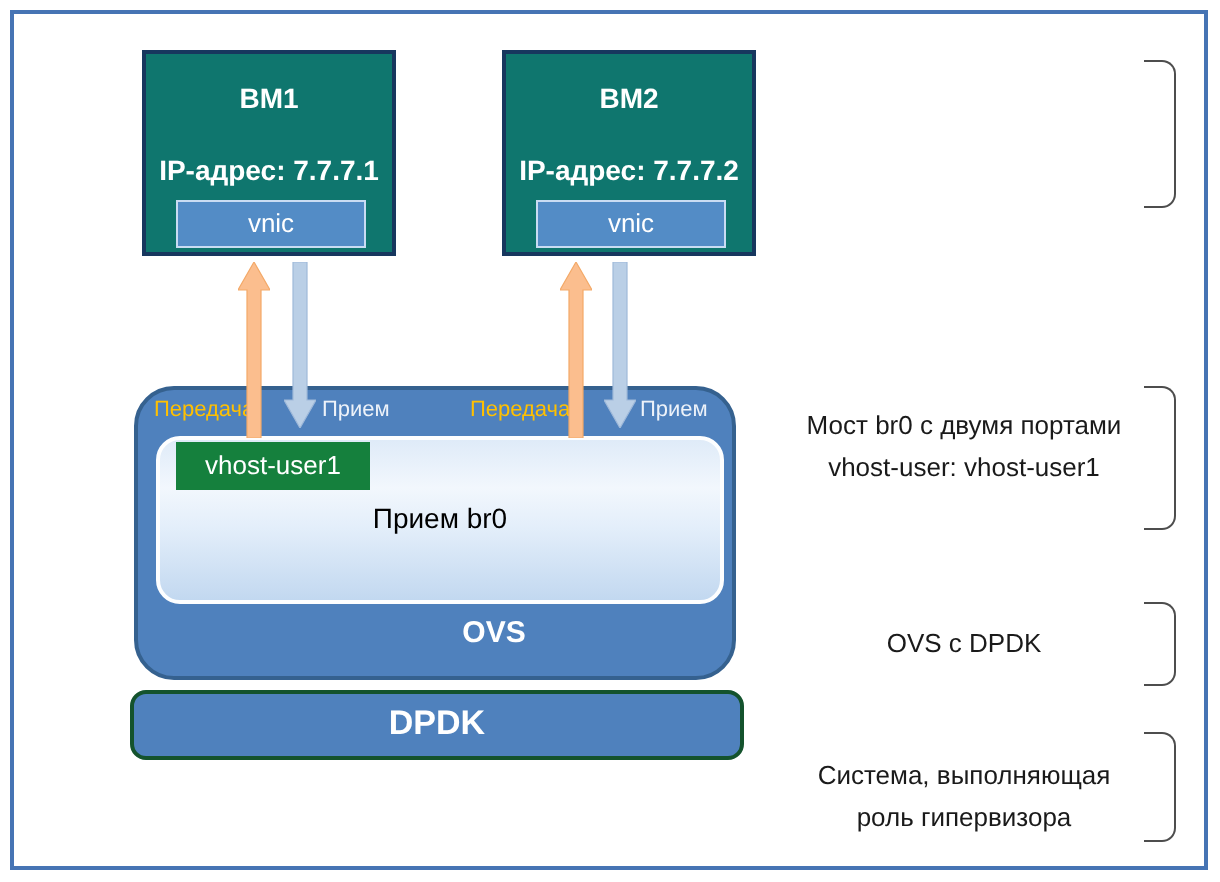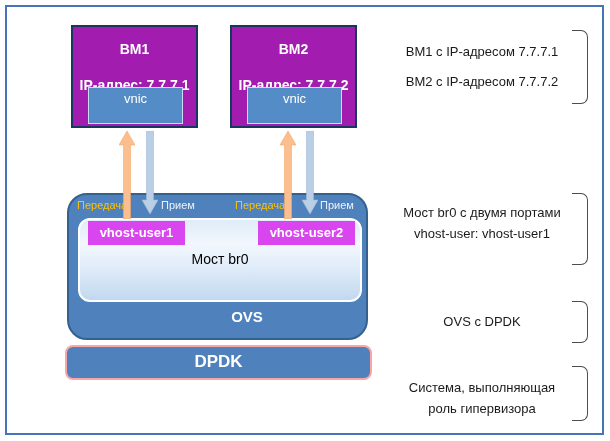--- a/index.html
+++ b/index.html
@@ -9,56 +9,56 @@
     position: relative; width: 610px; height: 441px;
     background: #fff; overflow: hidden;
   }
   .frame {
     position: absolute; left: 5px; top: 5px; width: 599px; height: 430px;
     border: 2px solid #4674B4;
   }
   
   .vm {
     position: absolute; width: 127px; height: 103px;
-    background: #a21caf; border: 2px solid #17375E;
+    background: #0f766e; border: 2px solid #17375E;
     display: flex; flex-direction: column; align-items: center;
   }
   .vm-title { color: #fff; font-weight: bold; font-size: 14px; margin-top: 14px; }
   .vm-ip    { color: #fff; font-weight: bold; font-size: 14px; margin-top: 20px; white-space: nowrap; }
   .vnic {
-    position: absolute; bottom: 2px; left: 15px; right: 13px; height: 37px;
+    position: absolute; bottom: 2px; left: 15px; right: 13px; height: 24px;
     background: #538CC6; border: 1.5px solid #C9DCF3;
     color: #fff; font-size: 13px; text-align: center; line-height: 21px;
   }
   
   .ovs-box {
     position: absolute; left: 67px; top: 193px; width: 301px; height: 147px;
     background: #4F81BD; border: 2px solid #35618F; border-radius: 20px;
   }
   .bridge-box {
     position: absolute; left: 78px; top: 218px; width: 284px; height: 84px;
     background: linear-gradient(180deg, #DFEBF8 0%, #F2F7FD 30%, #E3EEFA 55%, #C2D8F0 100%);
     border: 2px solid #FDFEFF; border-radius: 12px;
   }
   .port {
     position: absolute; top: 221px; width: 97px; height: 24px;
-    background: #d946ef; color: #fff; font-weight: bold; font-size: 13px;
+    background: #15803d; color: #fff; font-weight: normal; font-size: 13px;
     text-align: center; line-height: 24px;
   }
   .bridge-label {
     position: absolute; left: 78px; top: 251px; width: 284px;
     text-align: center; font-size: 14px; color: #000;
   }
   .ovs-label {
     position: absolute; left: 67px; top: 308px; width: 360px;
     text-align: center; color: #fff; font-weight: bold; font-size: 15px;
   }
   .dpdk-box {
     position: absolute; left: 65px; top: 345px; width: 307px; height: 35px;
-    background: #4F81BD; border: 2px solid #fca5a5; border-radius: 8px;
+    background: #4F81BD; border: 2px solid #14532d; border-radius: 8px;
     color: #fff; font-size: 17px; font-weight: 600; text-align: center; line-height: 30px;
   }
   .host-label {
     position: absolute; left: 65px; top: 401px; width: 307px;
     text-align: center; color: #4A7EBB; font-size: 14px;
   }
   
   .flow-label { position: absolute; top: 199px; font-size: 11px; white-space: nowrap; }
   .flow-tx { color: #FFC000; }
   .flow-rx { color: #EDF2F9; }
@@ -84,55 +84,50 @@
 
   <div class="ovs-box"></div>
 
   <span class="flow-label flow-tx" style="left:77px">Передача</span>
   <span class="flow-label flow-rx" style="left:161px">Прием</span>
   <span class="flow-label flow-tx" style="left:235px">Передача</span>
   <span class="flow-label flow-rx" style="left:320px">Прием</span>
 
   <div class="bridge-box"></div>
   <div class="port" style="left:88px">vhost-user1</div>
-  <div class="port" style="left:258px">vhost-user2</div>
-  <div class="bridge-label">Мост br0</div>
+  <div class="bridge-label">Прием br0</div>
   <div class="ovs-label">OVS</div>
 
   <div class="dpdk-box">DPDK</div>
 
   <div class="vm" style="left:71px; top:25px">
     <div class="vm-title">ВМ1</div>
     <div class="vm-ip">IP-адрес: 7.7.7.1</div>
     <div class="vnic">vnic</div>
   </div>
 
-  <div class="vm" style="left:230px; top:25px">
+  <div class="vm" style="left:251px; top:25px">
     <div class="vm-title">ВМ2</div>
     <div class="vm-ip">IP-адрес: 7.7.7.2</div>
     <div class="vnic">vnic</div>
   </div>
 
   <svg class="arrow" style="left:119px; top:131px" width="16" height="88">
     <polygon points="8,0 16,14 11.5,14 11.5,88 4.5,88 4.5,14 0,14" fill="#FBBE8E" stroke="#F3A968" stroke-width="0.6"></polygon>
   </svg>
   <svg class="arrow" style="left:142px; top:131px" width="16" height="83">
     <polygon points="4.5,0 11.5,0 11.5,69 16,69 8,83 0,69 4.5,69" fill="#BACFE6" stroke="#9FB9D9" stroke-width="0.6"></polygon>
   </svg>
   <svg class="arrow" style="left:280px; top:131px" width="16" height="88">
     <polygon points="8,0 16,14 11.5,14 11.5,88 4.5,88 4.5,14 0,14" fill="#FBBE8E" stroke="#F3A968" stroke-width="0.6"></polygon>
   </svg>
   <svg class="arrow" style="left:302px; top:131px" width="16" height="83">
     <polygon points="4.5,0 11.5,0 11.5,69 16,69 8,83 0,69 4.5,69" fill="#BACFE6" stroke="#9FB9D9" stroke-width="0.6"></polygon>
   </svg>
 
-  <div class="ann" style="top:44px">
-    <div>ВМ1 с IP-адресом 7.7.7.1</div>
-    <div style="margin-top:15px">ВМ2 с IP-адресом 7.7.7.2</div>
-  </div>
   <div class="ann" style="top:202px; line-height:21px">
     <div>Мост br0 с двумя портами</div>
     <div>vhost-user: vhost-user1</div>
   </div>
   <div class="ann" style="top:377px; line-height:21px">
     <div>Система, выполняющая</div>
     <div>роль гипервизора</div>
   </div>
   <div class="ann" style="top:314px">
     <div>OVS с DPDK</div>

